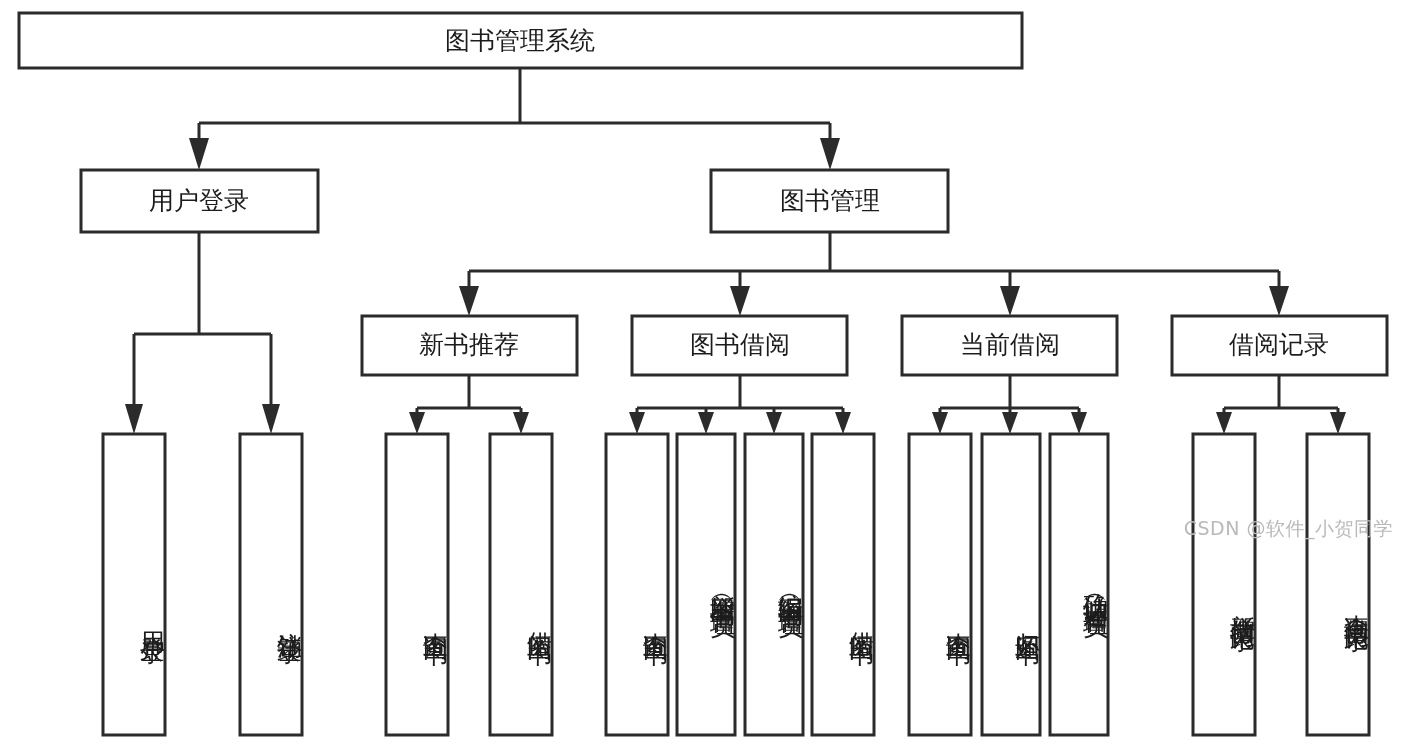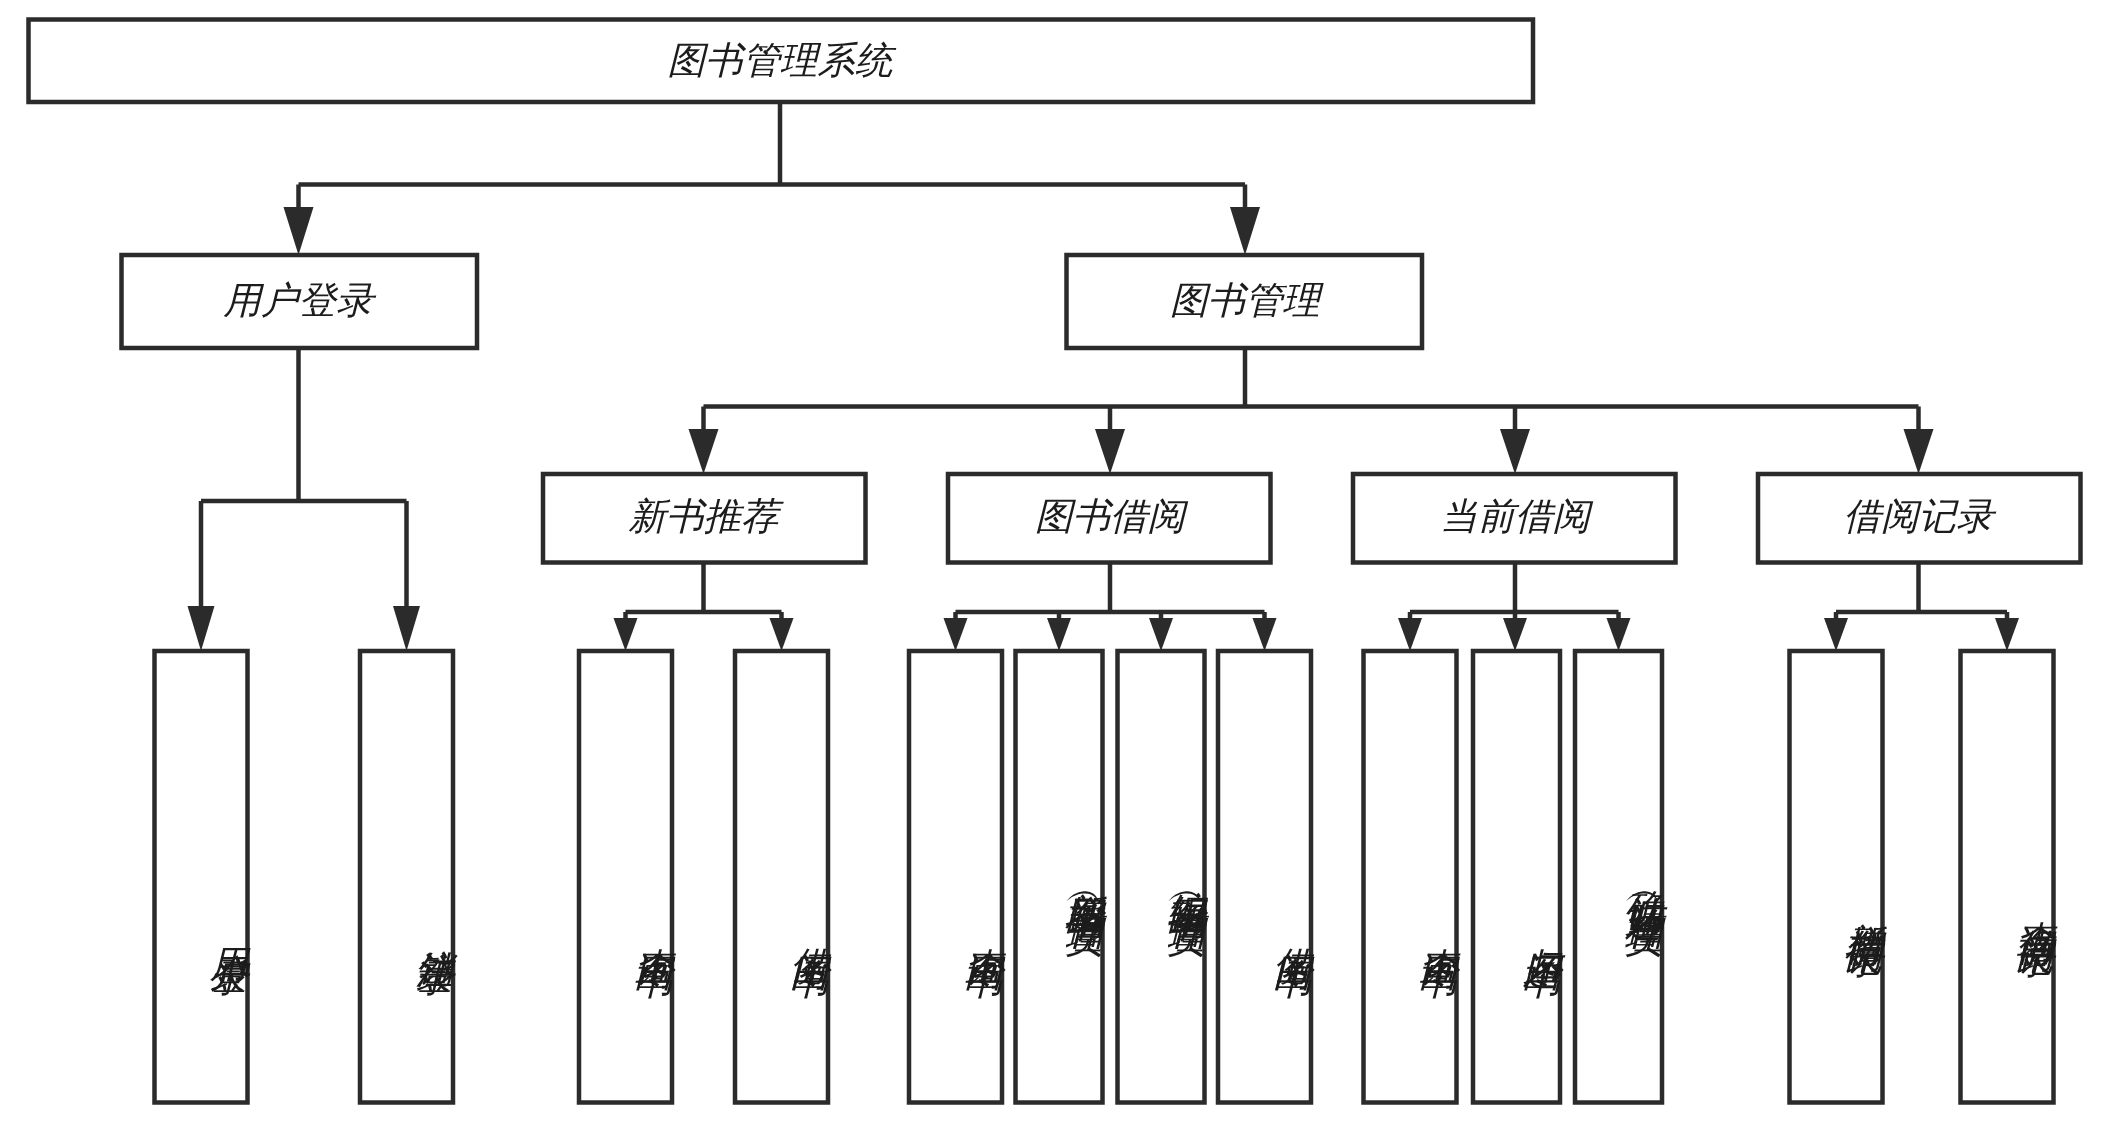--- a/index.html
+++ b/index.html
@@ -12,21 +12,20 @@
     width: 1405px;
     height: 747px;
     overflow: hidden;
     font-family: "DejaVu Sans", "Liberation Sans", sans-serif;
   }
   #diagram-root {
     position: relative;
     width: 1405px;
     height: 548px;
     background: #ffffff;
-    font-style: italic;
   }
   svg#tree-svg {
     position: absolute;
     left: 0;
     top: 0;
     width: 1405px;
     height: 747px;
     display: block;
   }
   .node-box {
@@ -230,14 +229,15 @@
   <div class="leaf-label" style="left:745px; top:440px; width:58px; height:295px;">编辑图书（管理员）</div>
   <div class="leaf-label" style="left:812px; top:500px; width:62px; height:235px;">借阅图书</div>
 
   <div class="leaf-label" style="left:909px; top:500px; width:62px; height:235px;">查询图书</div>
   <div class="leaf-label" style="left:982px; top:500px; width:58px; height:235px;">归还图书</div>
   <div class="leaf-label" style="left:1050px; top:440px; width:58px; height:295px;">确认归还（管理员）</div>
 
   <div class="leaf-label" style="left:1193px; top:470px; width:62px; height:265px;">新增借阅记录</div>
   <div class="leaf-label" style="left:1307px; top:470px; width:62px; height:265px;">查询借阅记录</div>
 
+  <div class="watermark">CSDN @软件_小贺同学</div>
 
 </div>
 
 </body></html>

